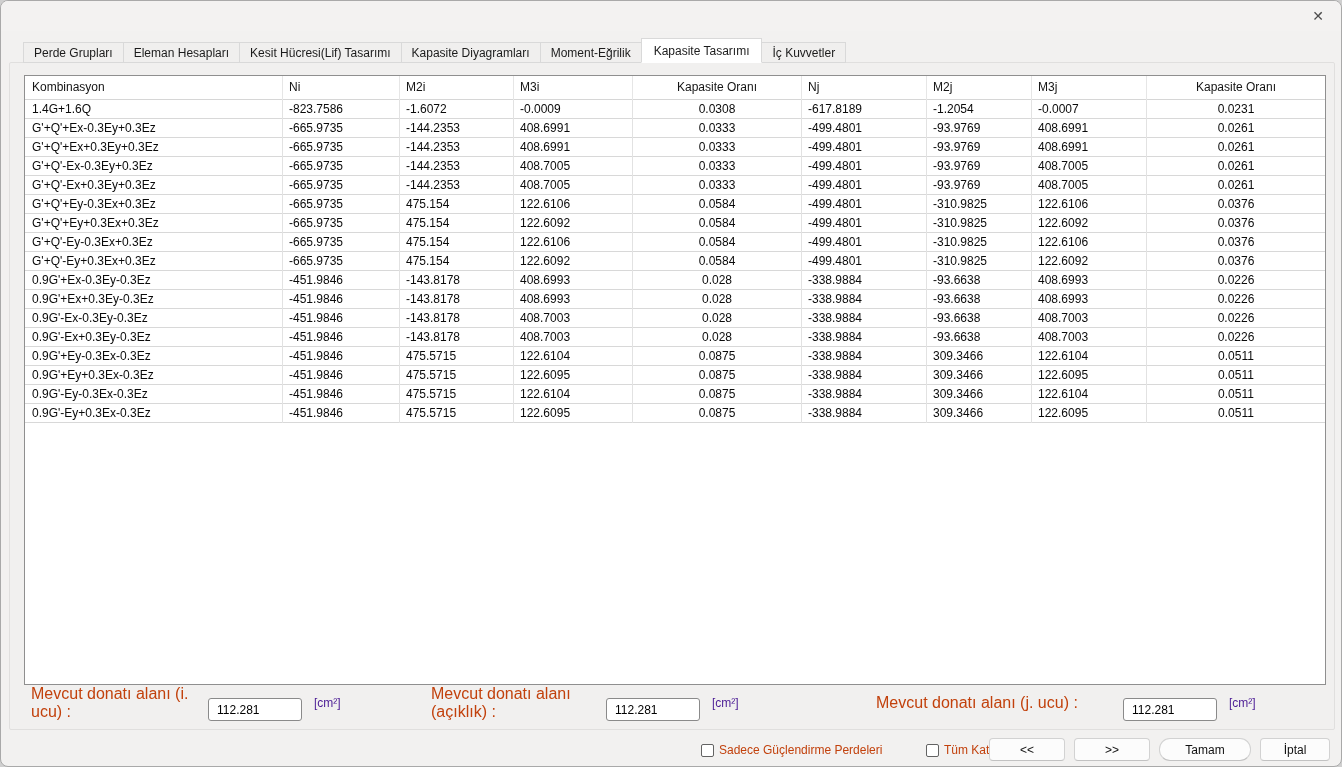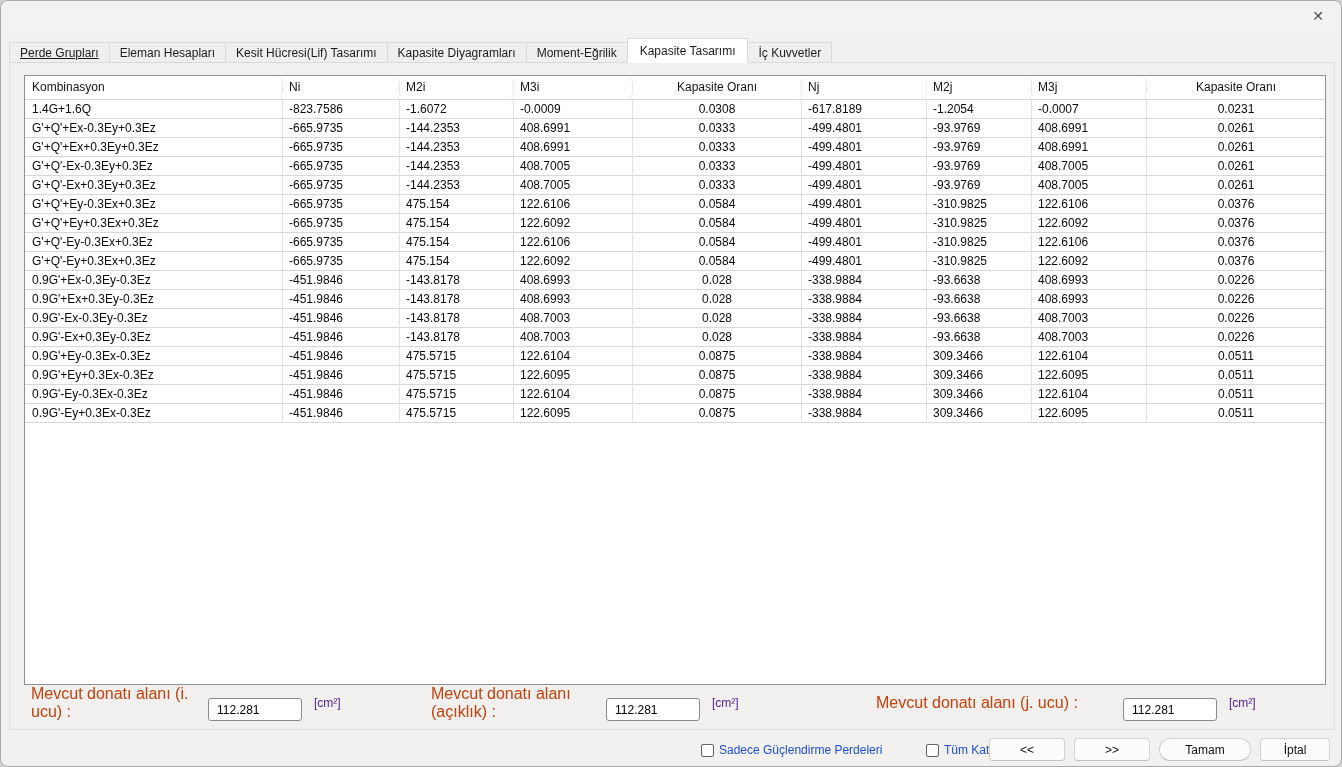--- a/index.html
+++ b/index.html
@@ -19,33 +19,33 @@
   .close-btn { position:absolute; right:0; top:0; width:46px; height:30px;
     display:flex; align-items:center; justify-content:center;
     font-size:14px; color:#4c4c4c; cursor:pointer; }
 
   
   .tabstrip { position:absolute; left:8px; top:37px; height:25px;
     display:flex; align-items:flex-end; z-index:3; }
   .tab { background:#f0efee; border:1px solid #d9d9d9; margin-left:-1px;
     padding:3px 10px 4px; font-size:12px; color:#1b1b1b; height:21px;
     white-space:nowrap; cursor:pointer; }
-  .tab:first-child { margin-left:0;text-decoration:underline; }
+  .tab:first-child { margin-left:14px; }
   .tab.active { background:#ffffff; height:25px; padding:5px 12px 5px;
     border-bottom:1px solid #ffffff; position:relative; z-index:4; }
 
   .tabpage { position:absolute; left:8px; top:61px; width:1326px; height:668px;
     background:#f1f0ef; border:1px solid #e0dfde; border-radius:2px; z-index:1; }
 
   
   .listview { position:absolute; left:23px; top:74px; width:1302px; height:610px;
     background:#ffffff; border:1px solid #8f8f8f; overflow:hidden; z-index:2; }
   .thead { display:flex; height:24px; border-bottom:1px solid #d6d6d6; background:#ffffff; }
   .hcell { font-size:12px; color:#141414; line-height:23px; border-right:1px solid #e6e6e6;
-    height:24px; overflow:hidden; white-space:nowrap; cursor:default;border-radius:8px; }
+    height:24px; overflow:hidden; white-space:nowrap; cursor:default; }
   .trow { display:flex; height:19px; border-bottom:1px solid #d8d8d8; background:#ffffff; }
   .tcell { font-size:12px; color:#0a0a0a; line-height:18px; border-right:1px solid #e2e2e2;
     height:19px; overflow:hidden; white-space:nowrap; }
   .c0 { width:258px; padding-left:7px; }
   .c1 { width:117px; padding-left:6px; }
   .c2 { width:114px; padding-left:6px; }
   .c3 { width:119px; padding-left:6px; }
   .c4 { width:169px; text-align:center; }
   .c5 { width:125px; padding-left:6px; }
   .c6 { width:105px; padding-left:6px; }
@@ -60,21 +60,21 @@
   .funit { font-size:12px; color:#4c1d95; margin-left:12px; }
   .f1 { left:30px; }  .f1 .flabel { width:177px; }
   .f2 { left:430px; } .f2 .flabel { width:175px; }
   .f3 { left:875px; } .f3 .flabel { width:247px; }
 
   
   .cbgroup { position:absolute; top:739px; height:20px; display:flex; align-items:center; cursor:pointer; }
   .cb1 { left:700px; } .cb2 { left:925px; }
   .cbox { width:13px; height:13px; border:1px solid #636363; border-radius:2px;
     background:#ffffff; margin-right:5px; flex:none; }
-  .cblabel { font-size:12px; color:#1d4ed8; white-space:nowrap; }
+  .cblabel { font-size:12px; color:#c2410c; white-space:nowrap; }
 
   .btnrow { position:absolute; top:737px; right:11px; display:flex; gap:9px; }
   .btn { height:23px; background:#fcfcfc; border:1px solid #d2d2d2; border-bottom-color:#c2c2c2;
     border-radius:4px; font-family:inherit; font-size:12px; color:#111;
     display:flex; align-items:center; justify-content:center; cursor:pointer; }
   .btn-prev, .btn-next { width:76px; }
   .btn-ok { width:92px;border-radius:11px; }
   .btn-cancel { width:70px; }
 </style>
 </head>

